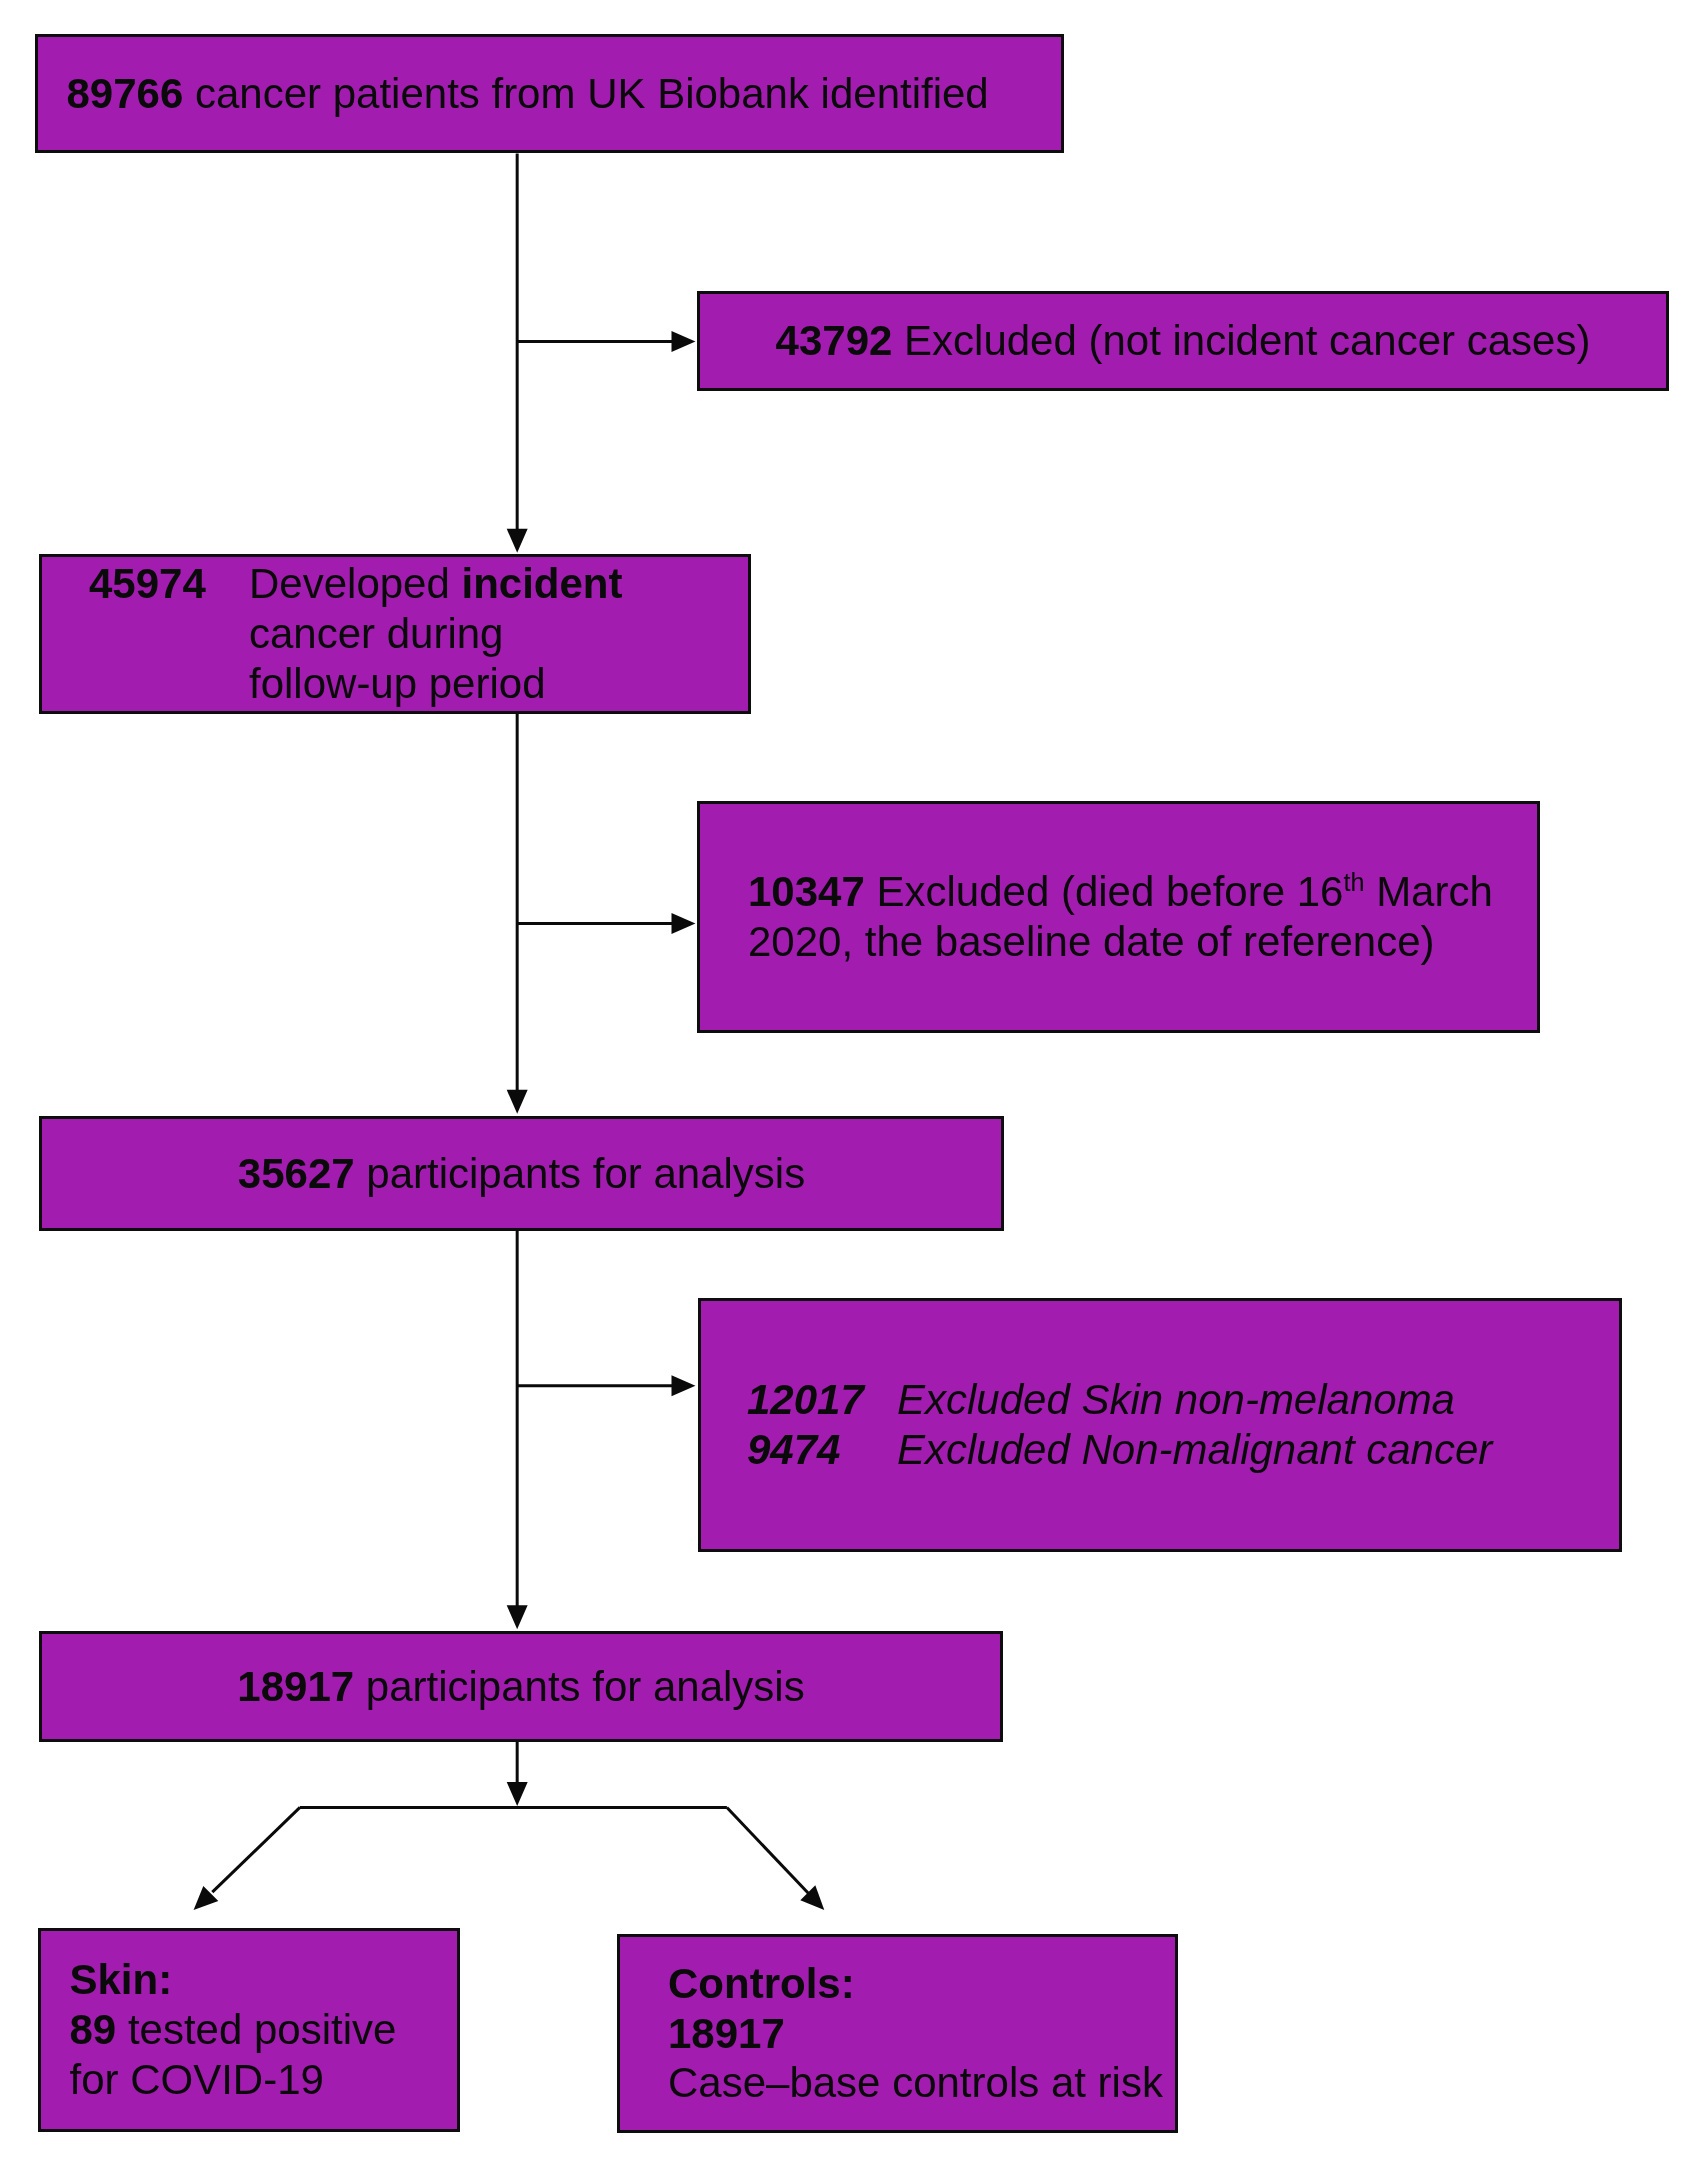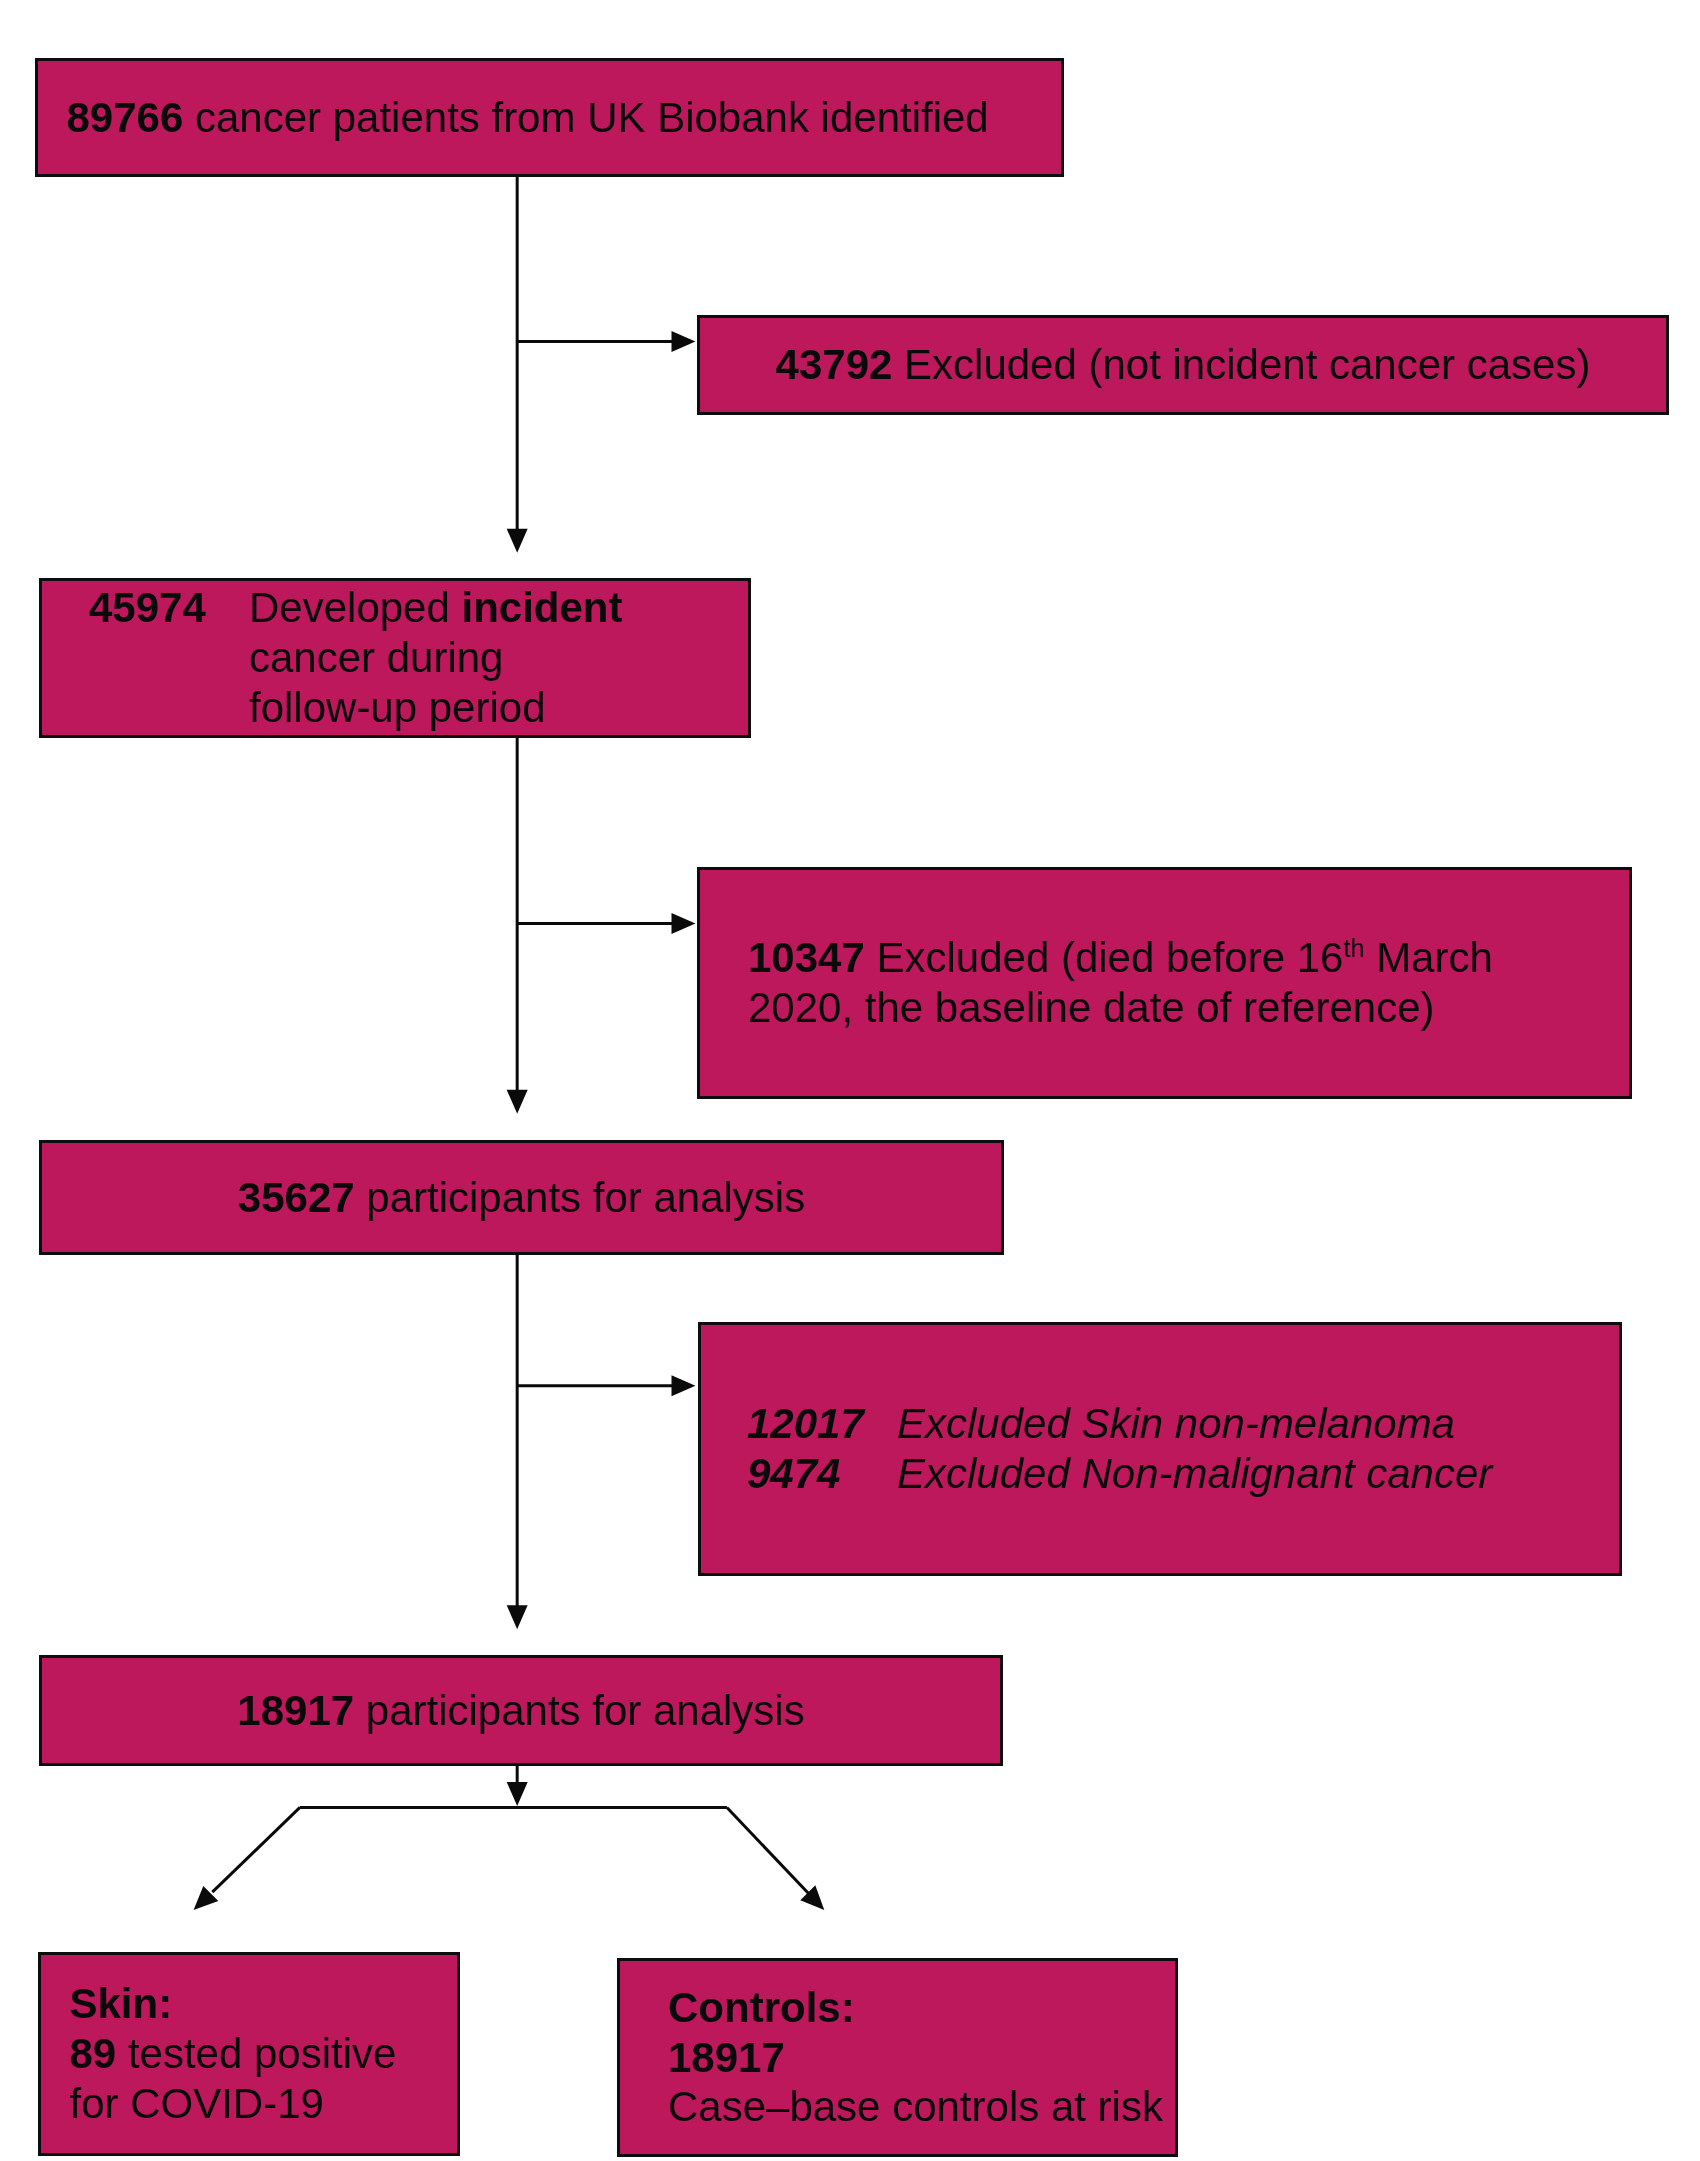--- a/index.html
+++ b/index.html
@@ -15,24 +15,23 @@
   }
   .connectors {
     position: absolute;
     left: 0; top: 0;
     width: 1701px; height: 2161px;
   }
   .box {
     position: absolute;
     box-sizing: border-box;
     border: 3.7px solid #0d0d0d;
-    background: #be185d;
+    background: #a21caf;
     display: flex;
     align-items: center;
-    margin-top: 24px;
   }
   .box p { margin: 0; }
   .box.center { justify-content: center; text-align: center; }
   b { font-weight: 700; }
   .cols { display: flex; align-items: flex-start; }
   .numcol { flex: 0 0 160px; }
   .numcol-wide { flex: 0 0 150px; }
   .rows { display: block; font-style: italic; }
   sup { font-size: 0.6em; vertical-align: super; line-height: 0; }
 </style>
@@ -75,21 +74,21 @@
     <p><b>43792</b><span> Excluded (not incident cancer cases)</span></p>
   </div>
 
   <div class="box" style="left:39px; top:554px; width:712px; height:160px; padding-left:47px;">
     <p class="cols">
       <b class="numcol">45974</b>
       <span><span>Developed </span><b>incident</b><span> cancer during</span><br><span>follow-up period</span></span>
     </p>
   </div>
 
-  <div class="box" style="left:697px; top:843px; width:935px; height:232px; padding-left:48px; padding-right:22px;">
+  <div class="box" style="left:697px; top:801px; width:843px; height:232px; padding-left:48px; padding-right:22px;">
     <p><b>10347</b><span> Excluded (died before 16</span><sup>th</sup><span> March</span><br><span>2020, the baseline date of reference)</span></p>
   </div>
 
   <div class="box center" style="left:39px; top:1116px; width:965px; height:115px;">
     <p><b>35627</b><span> participants for analysis</span></p>
   </div>
 
   <div class="box" style="left:698px; top:1298px; width:924px; height:254px; padding-left:46px;">
     <div class="rows">
       <p class="cols">

